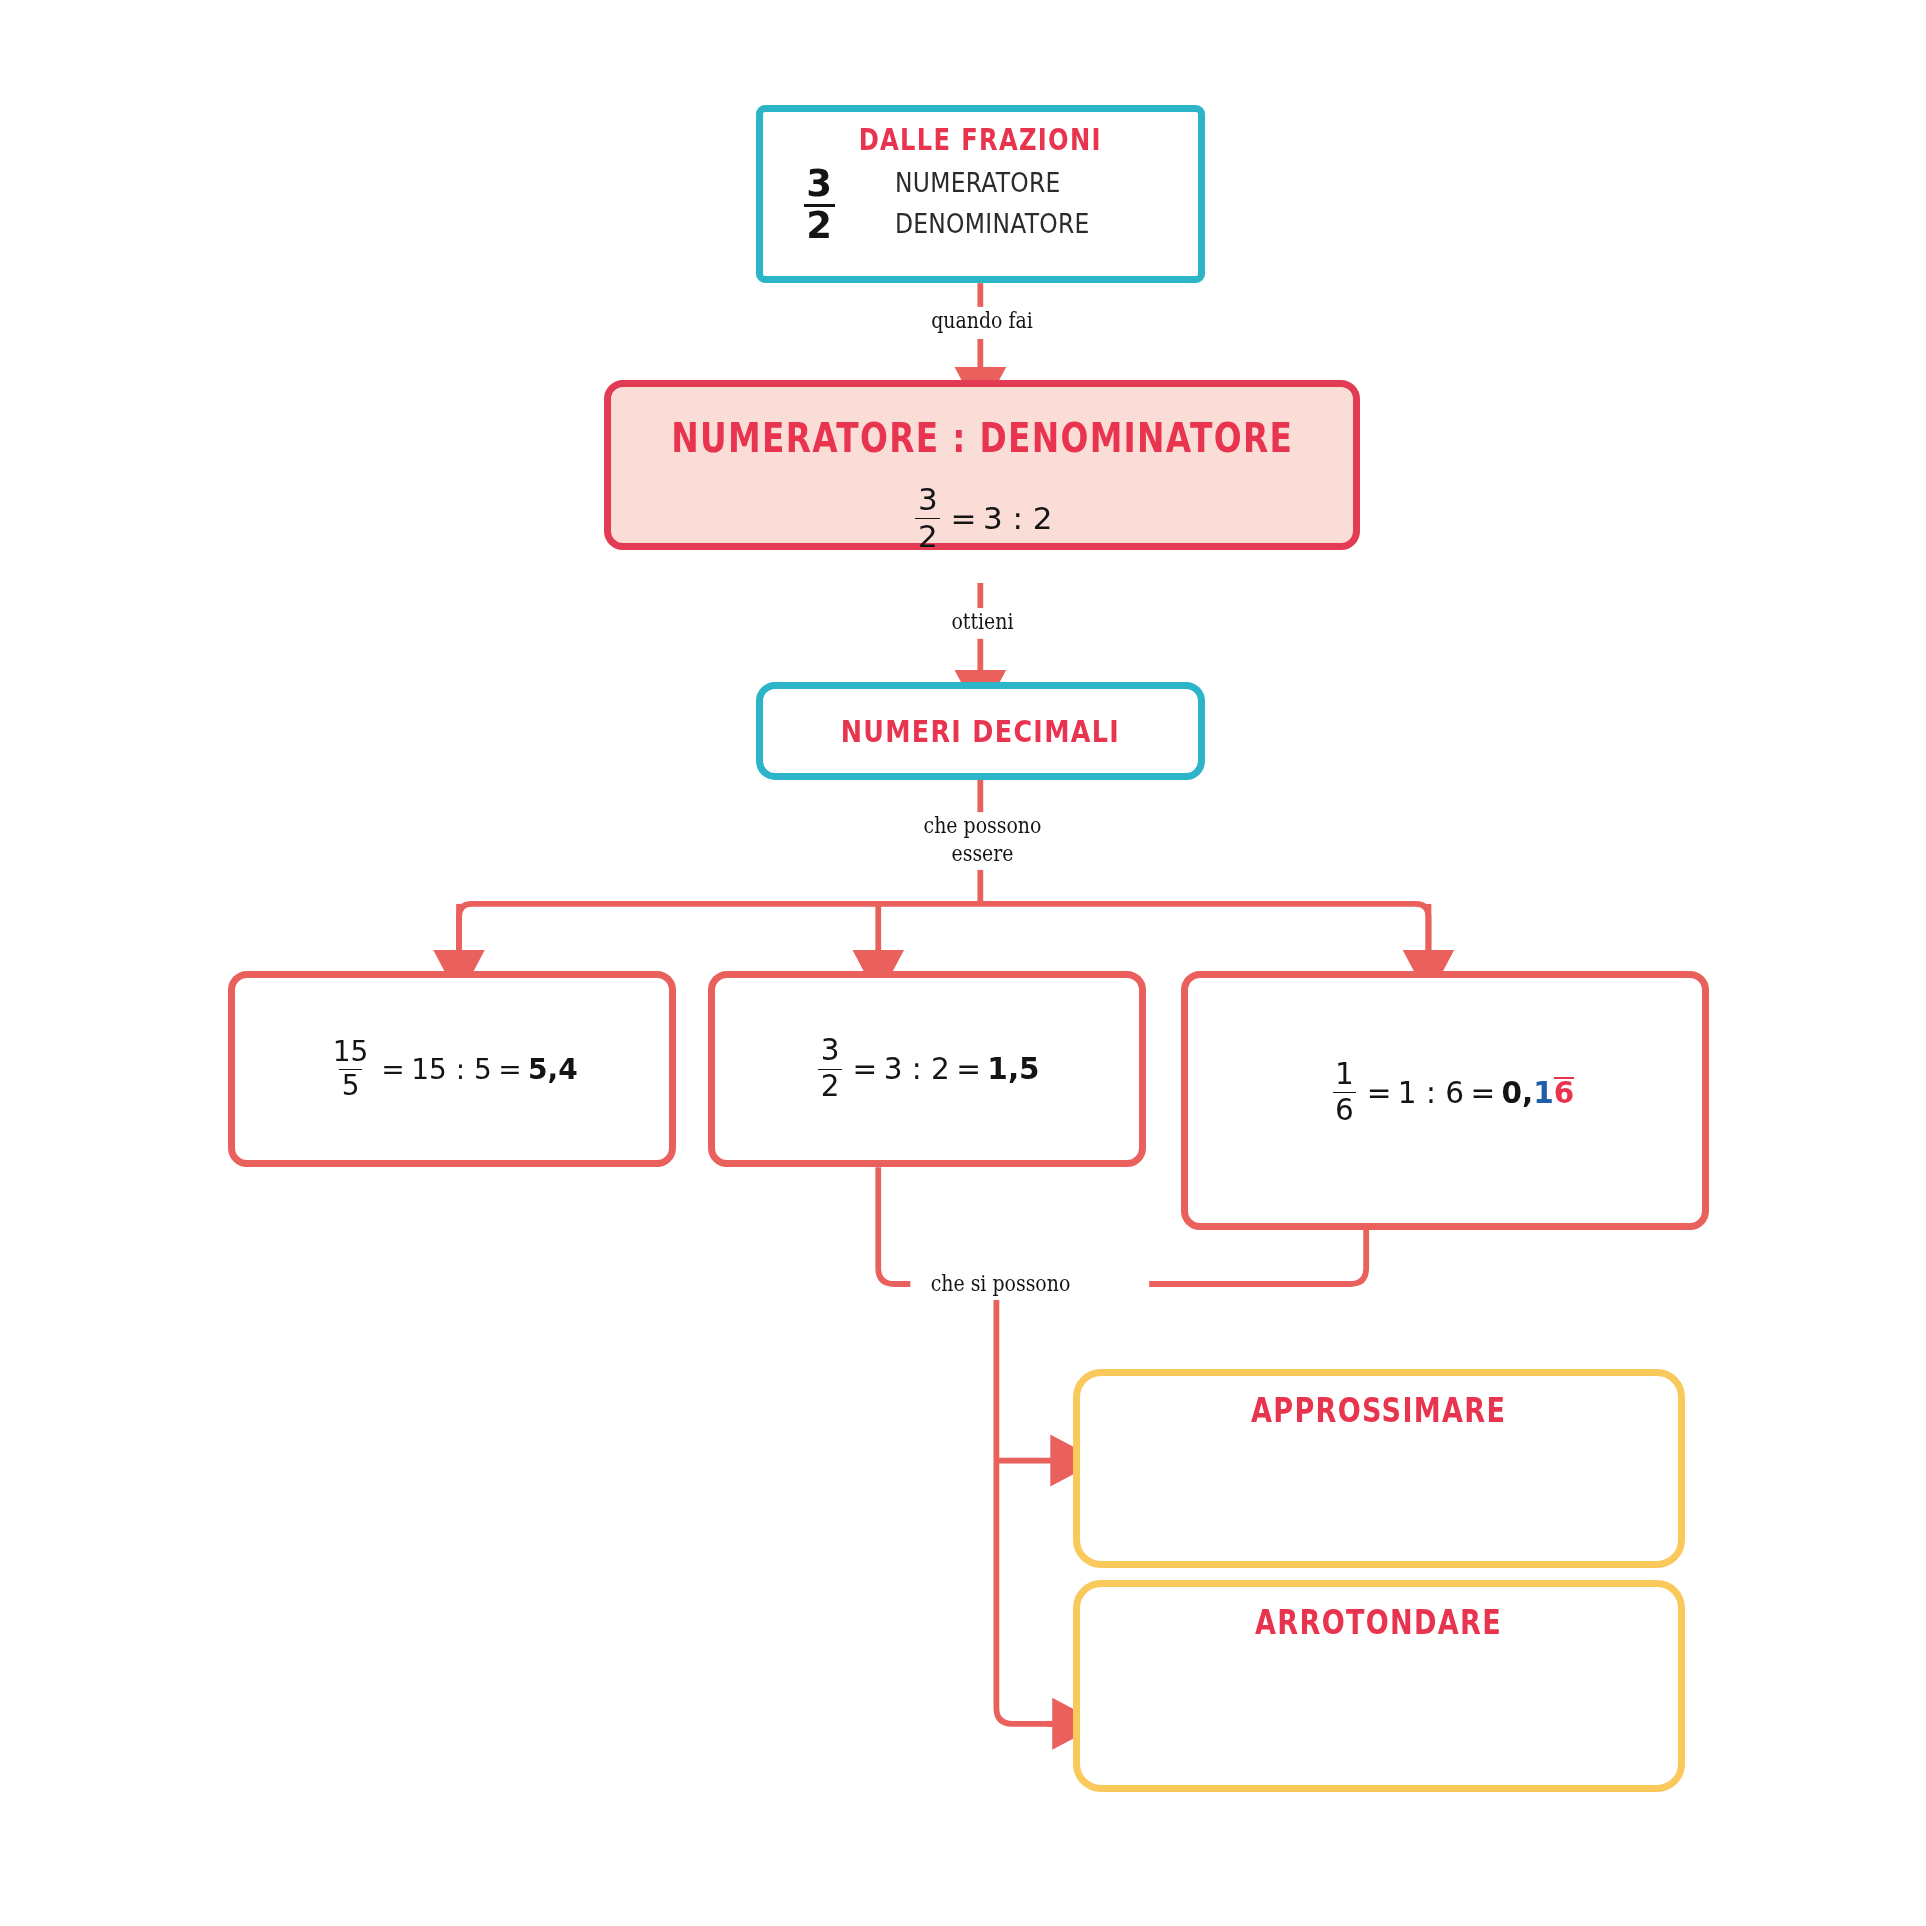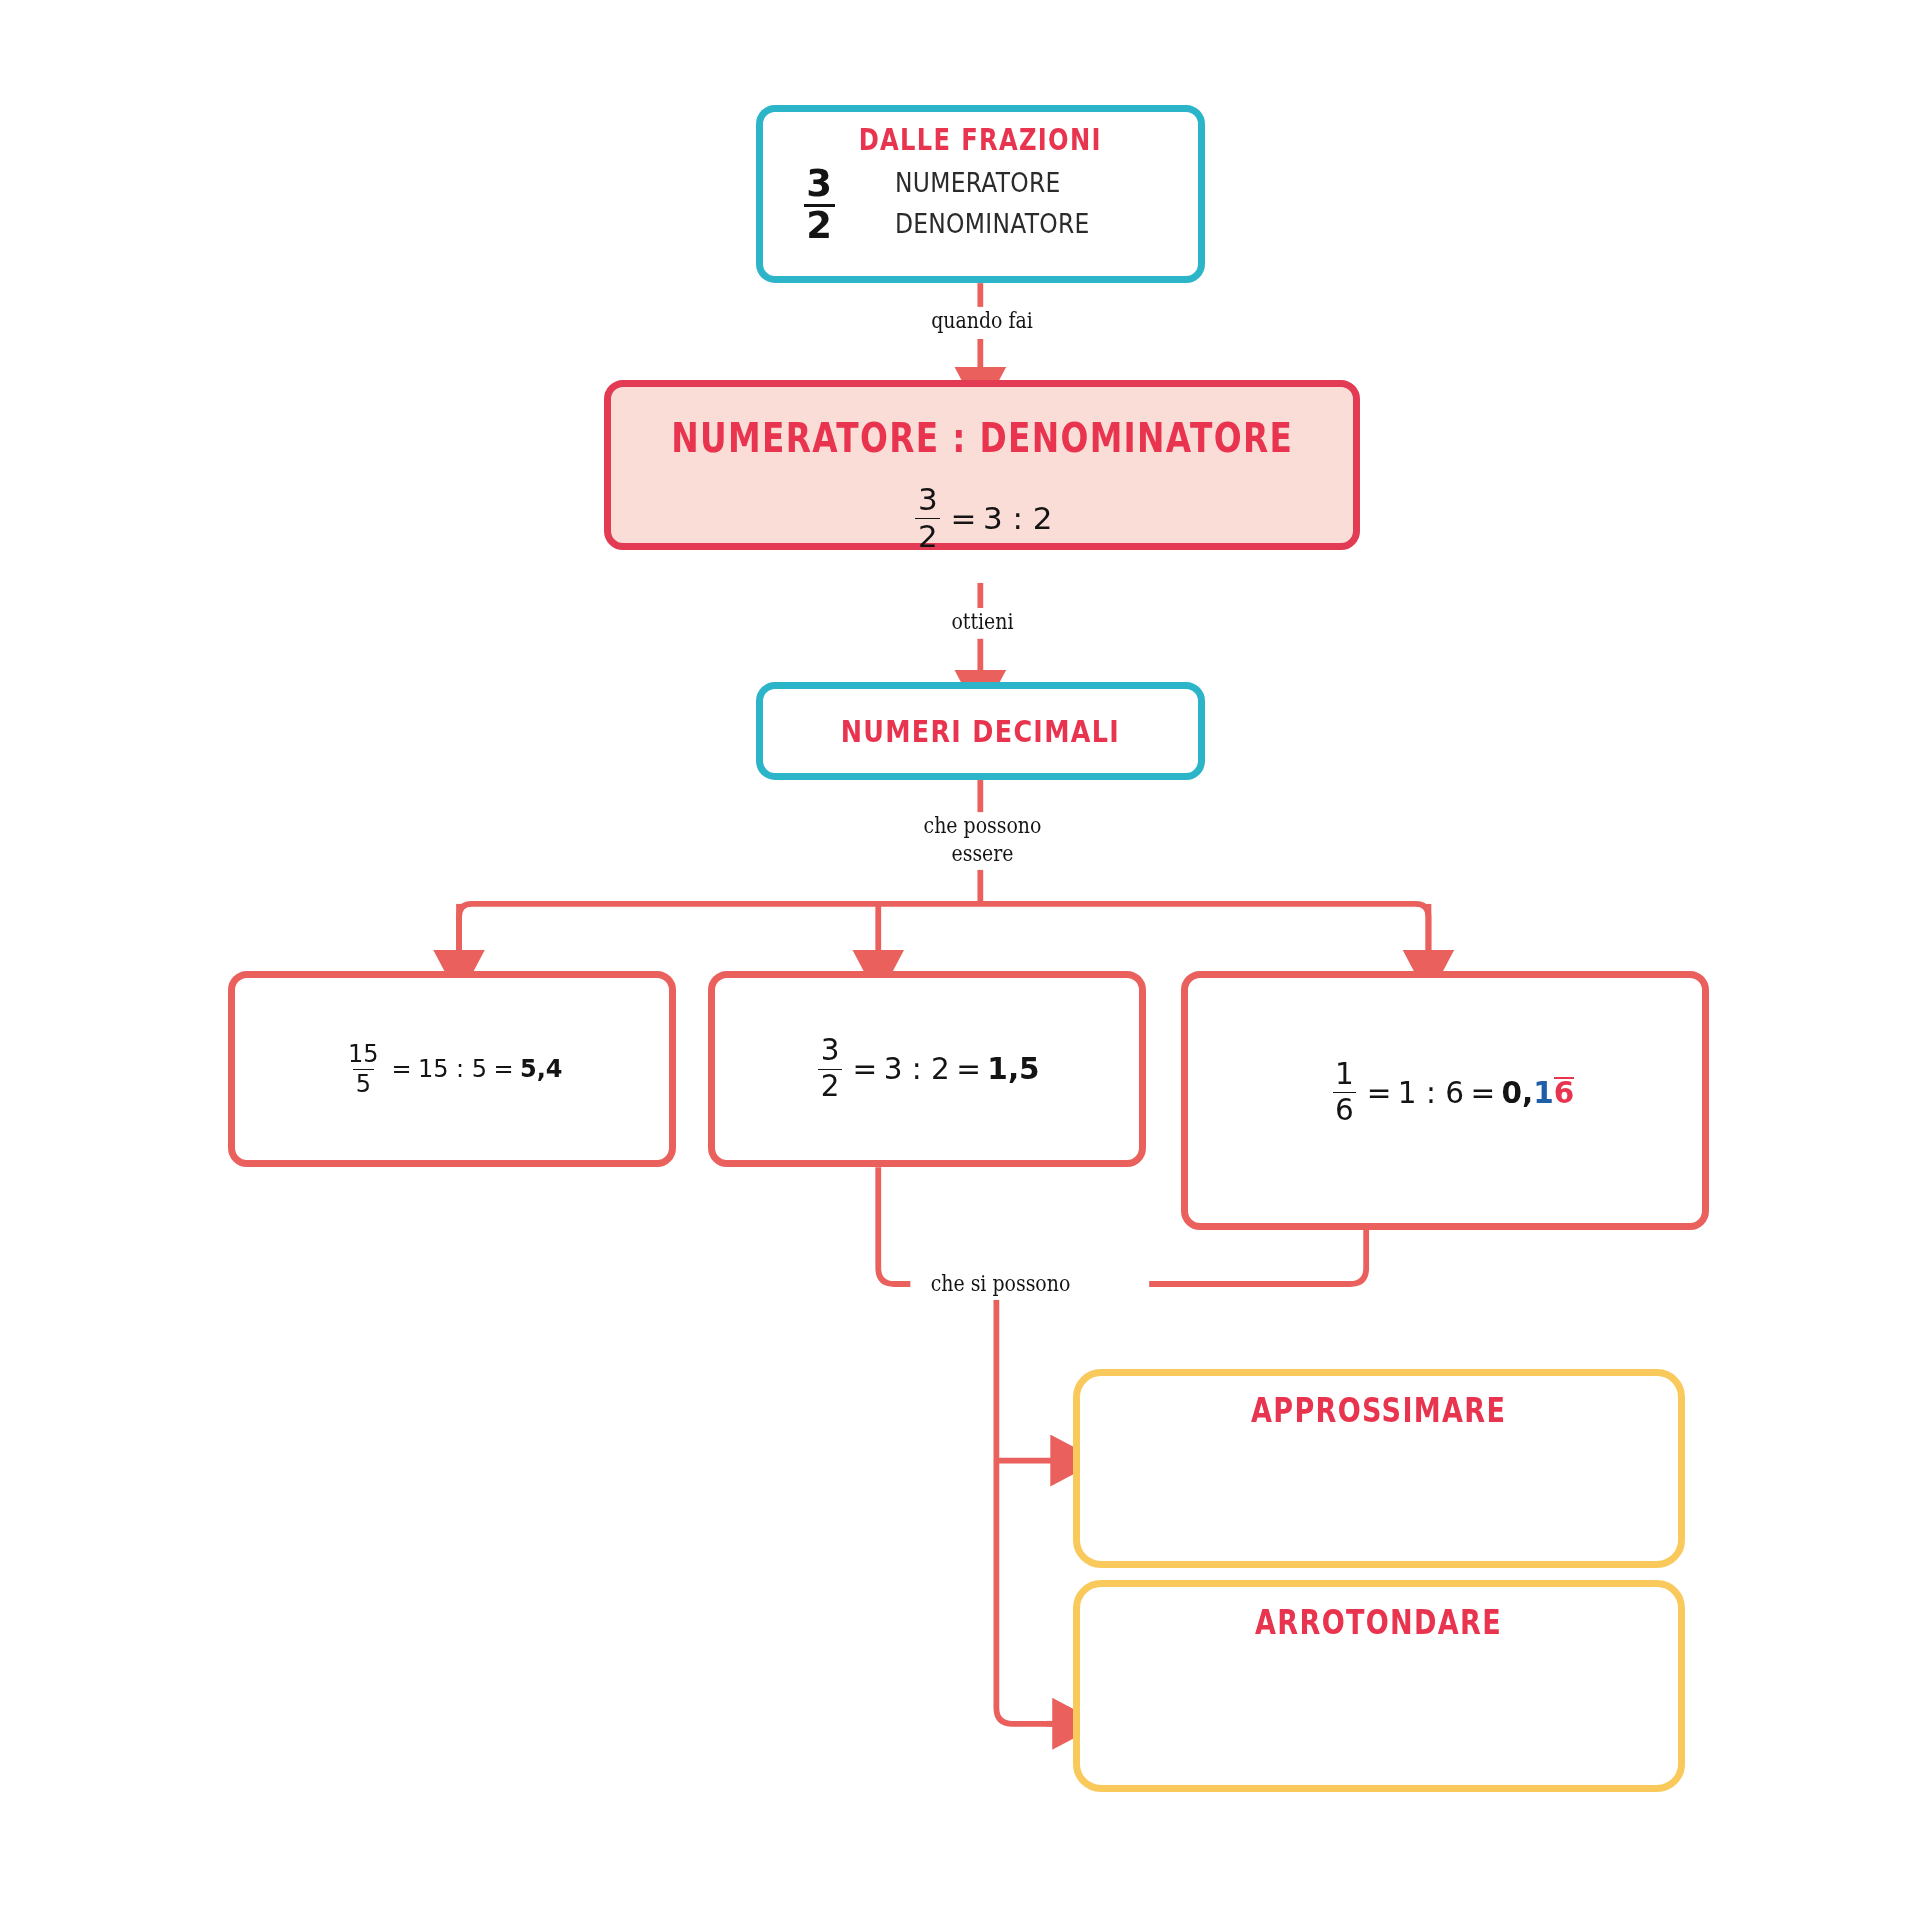--- a/index.html
+++ b/index.html
@@ -167,21 +167,21 @@
     </g>
 
     <g fill="none" stroke-width="6">
       <line x1="1375" y1="292" x2="1345" y2="292" stroke="#E8344E"></line>
       <path d="M 1332 292 L 1352 282 L 1352 302 z" fill="#E8344E" stroke="none"></path>
       <line x1="1375" y1="368" x2="1345" y2="368" stroke="#E8344E"></line>
       <path d="M 1332 368 L 1352 358 L 1352 378 z" fill="#E8344E" stroke="none"></path>
     </g>
   </svg>
 
-  <div class="box box-teal" style="left:756px; top:105px; width:449px; height:178px; justify-content:flex-start; padding-top:14px;">
+  <div class="box box-teal" style="left:756px; top:105px; width:449px; height:178px; justify-content:flex-start; padding-top:14px;border-radius:9px;">
     <div class="hd" style="font-size:29.5px;">DALLE FRAZIONI</div>
     <div class="topbox-inner" style="margin-top:9px; margin-left:-51px;">
       <div class="topbox-row">
         <div class="topbox-frac">
           <span class="n">3</span>
         </div>
         <span class="arrow-left" style="width:40px;"></span>
         <span class="topbox-word">NUMERATORE</span>
       </div>
       <div class="topbox-row">
@@ -217,21 +217,21 @@
   <div class="box box-teal" style="left:756px; top:682px; width:449px; height:98px;">
     <div class="hd" style="font-size:31px;">NUMERI DECIMALI</div>
   </div>
 
   <div class="serif-lbl" style="left:886px; top:812px; width:193px;">
     <span>che possono</span><br>
     <span>essere</span>
   </div>
 
   <div class="box box-red" style="left:228px; top:971px; width:448px; height:196px;">
-    <div class="math" style="font-size:24px;">
+    <div class="math" style="font-size:28px;">
       <span class="frac">
         <span class="num">15</span>
         <span class="den">5</span>
       </span>
       <span class="op">=</span>
       <span>15 : 5</span>
       <span class="op">=</span>
       <span class="bld">5,4</span>
     </div>
   </div>

